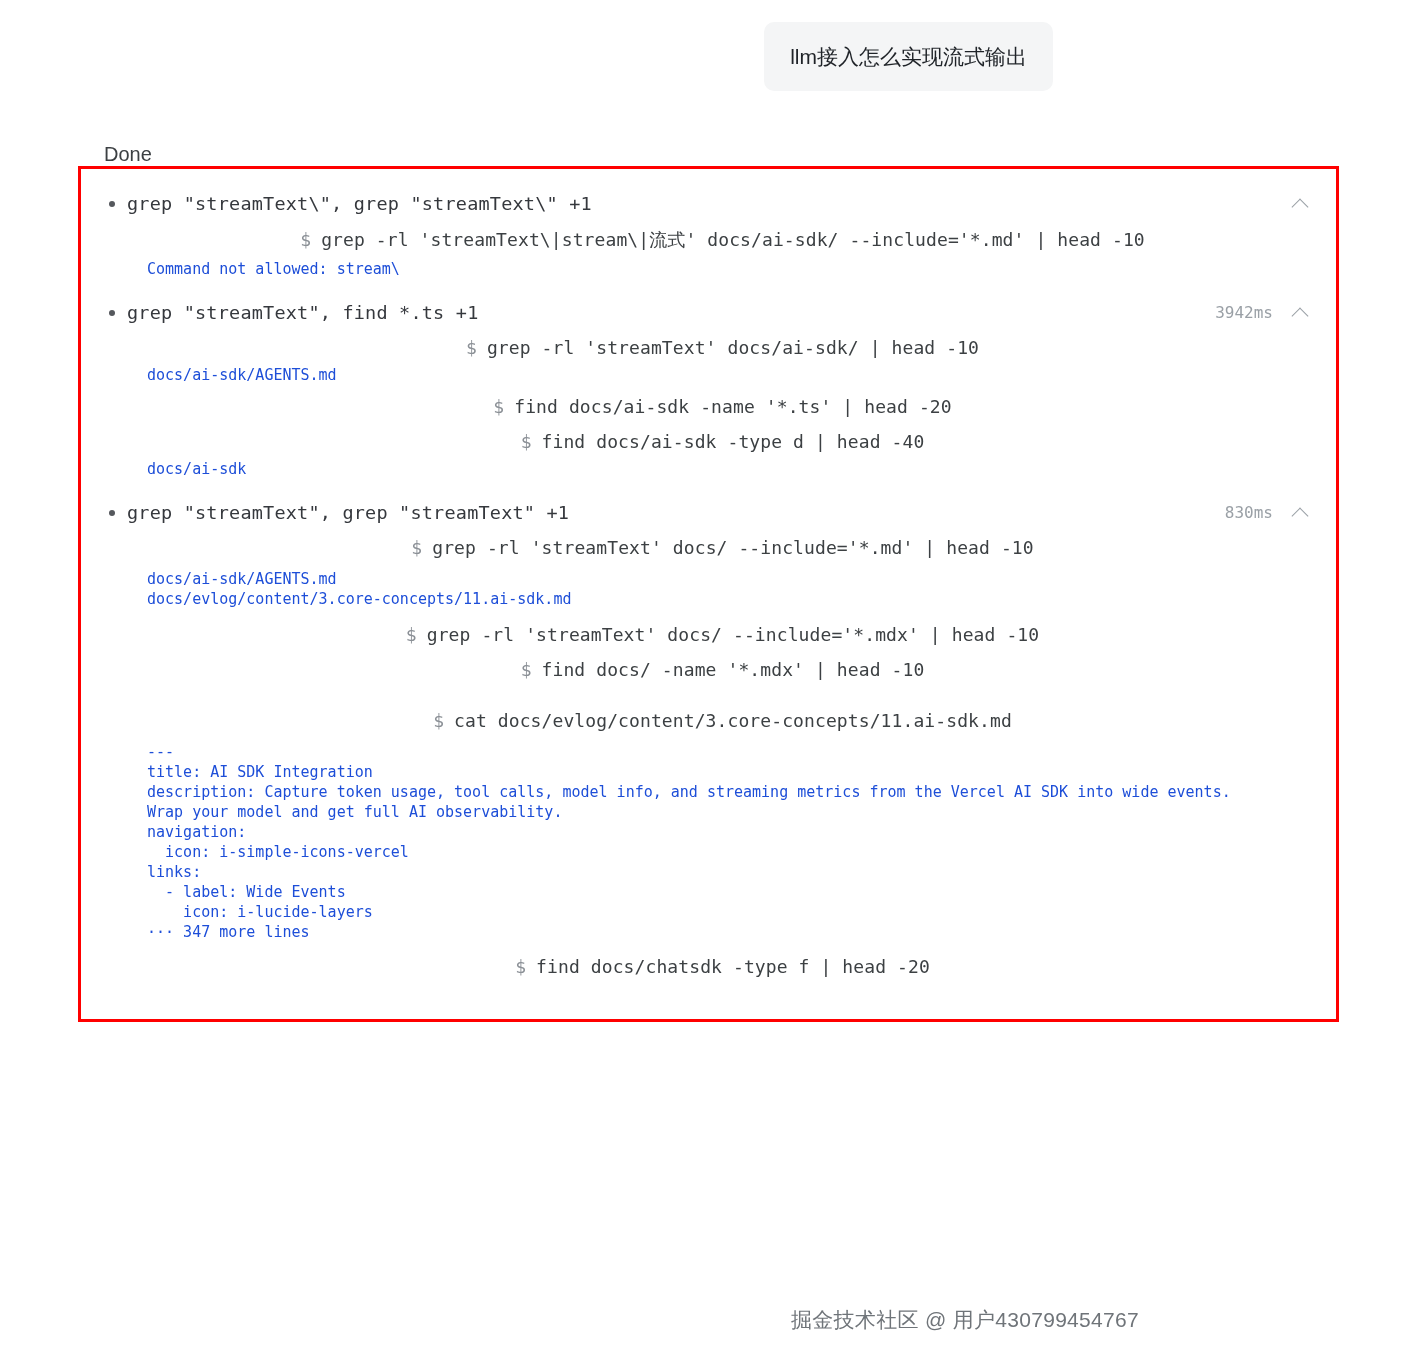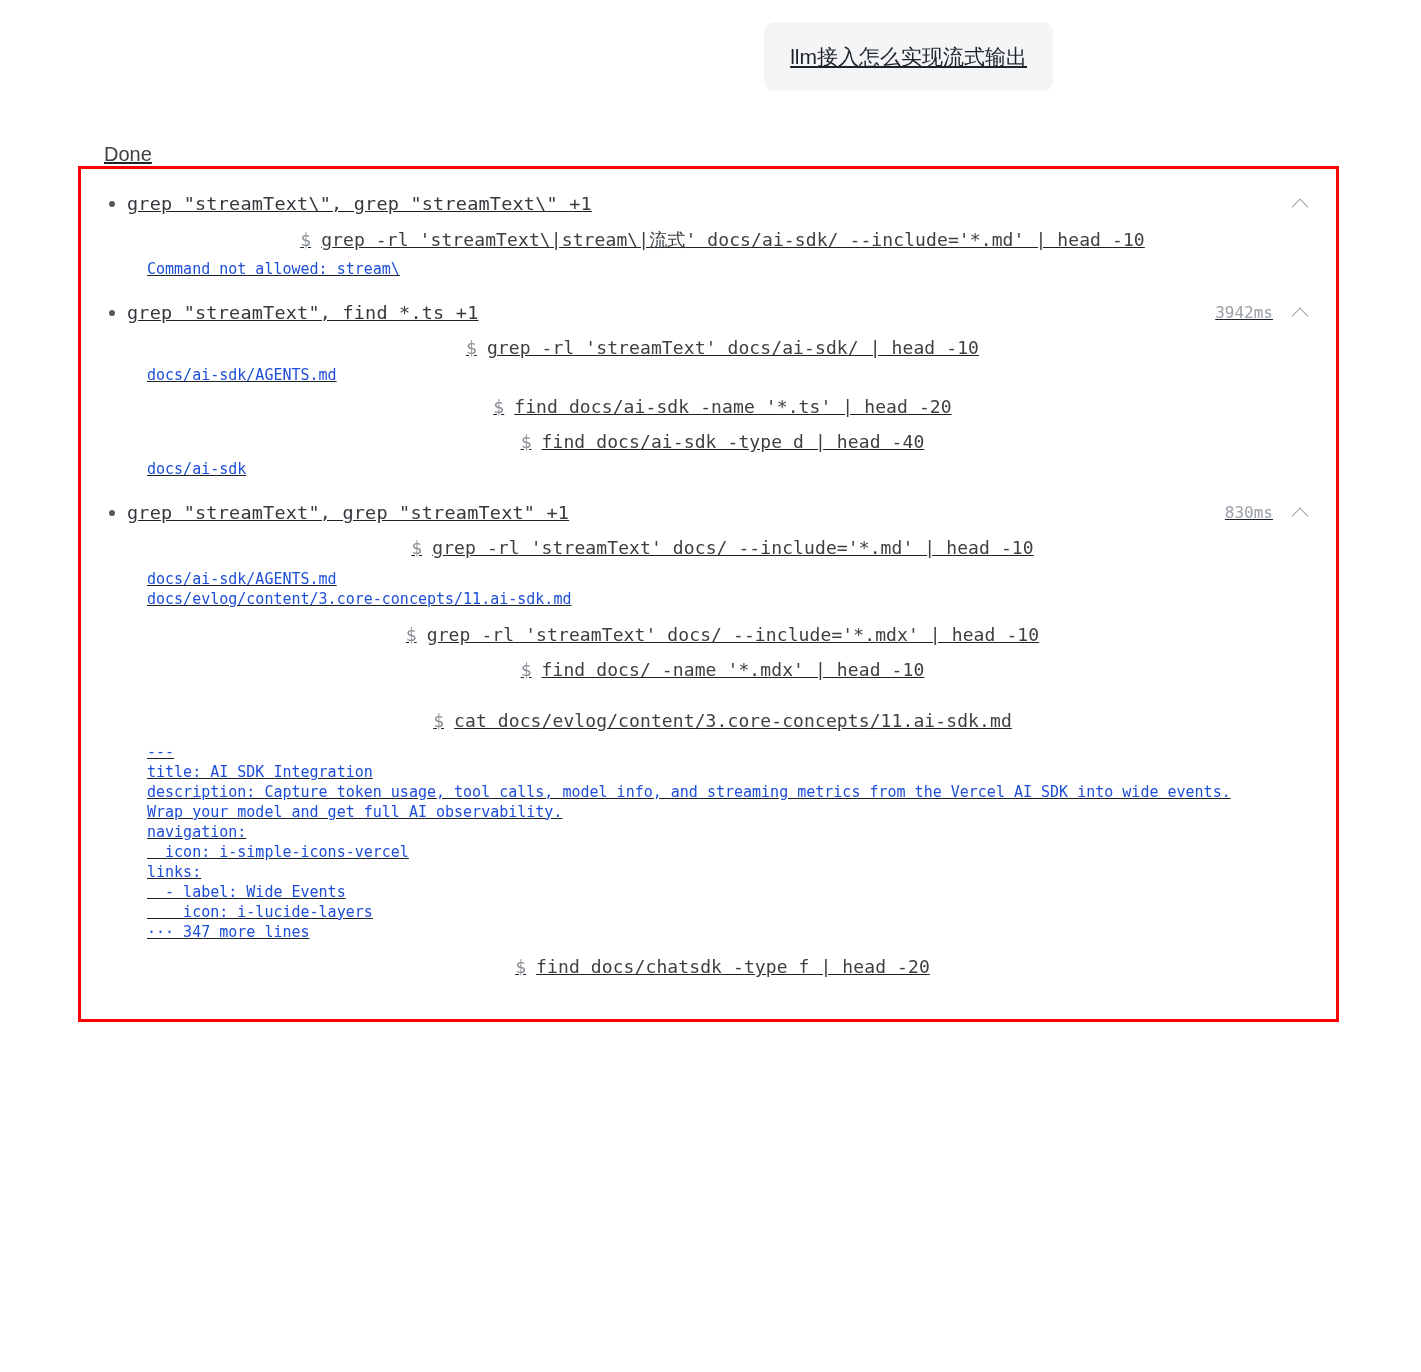--- a/index.html
+++ b/index.html
@@ -12,21 +12,20 @@
     height: 1372px;
     font-family: "Liberation Sans", sans-serif;
     color: #1f2328;
     position: relative;
     overflow: hidden;
   }
   .page {
     width: 1175px;
     height: 1372px;
     position: relative;
-    text-decoration: underline;
   }
 
   
   .prompt-row {
     display: flex;
     justify-content: flex-end;
     padding: 22px 122px 0 0;
   }
   .prompt-bubble {
     background: #f4f5f6;
@@ -207,14 +206,15 @@
   icon: i-simple-icons-vercel
 links:
   - label: Wide Events
     icon: i-lucide-layers
 ··· 347 more lines</div>
       <div class="cmd"><span class="dollar">$</span><span>find docs/chatsdk -type f | head -20</span></div>
     </div>
 
   </div>
 
+  <div class="watermark">掘金技术社区 @ 用户430799454767</div>
 
 </div>
 
 </body></html>

